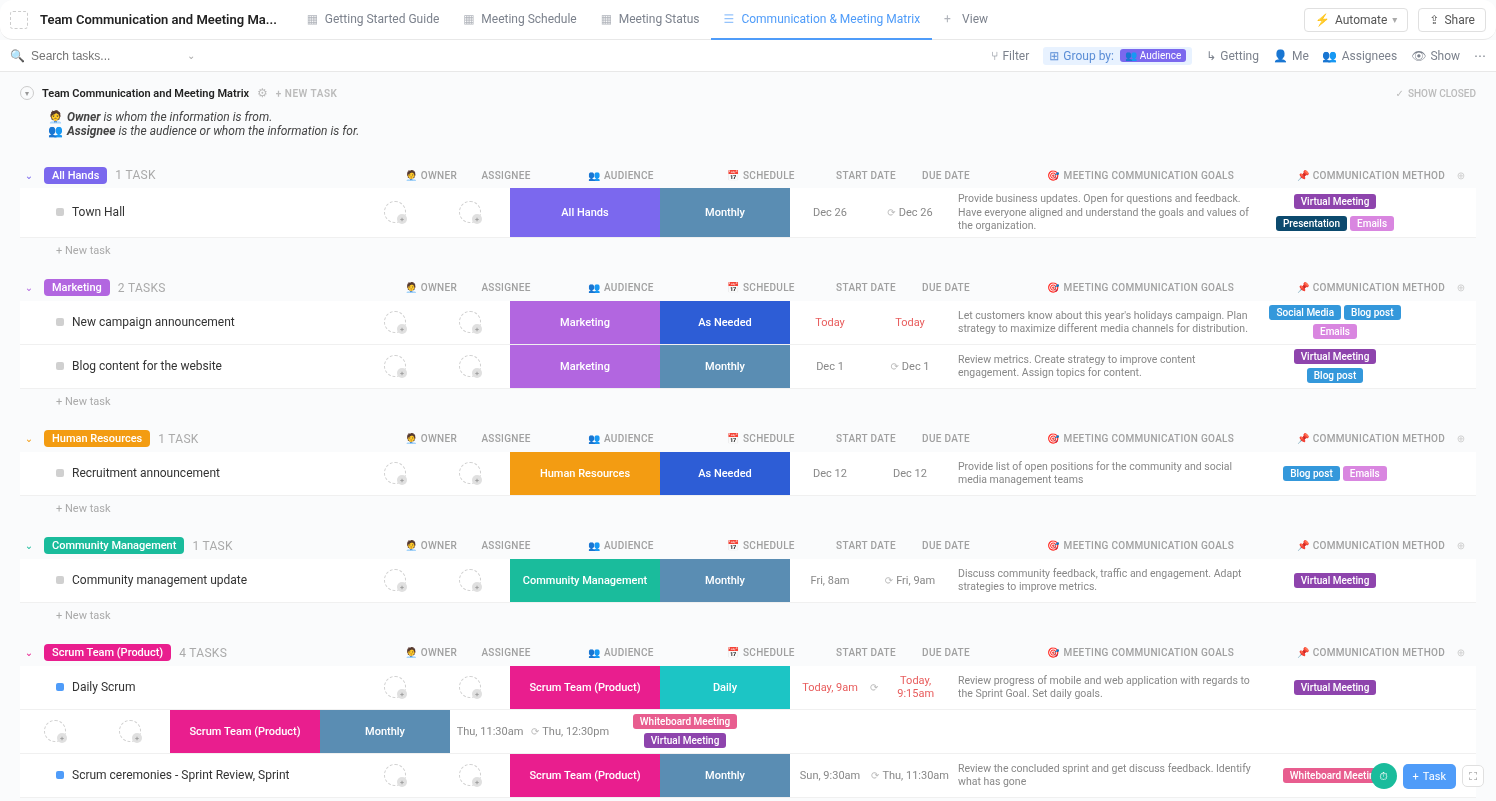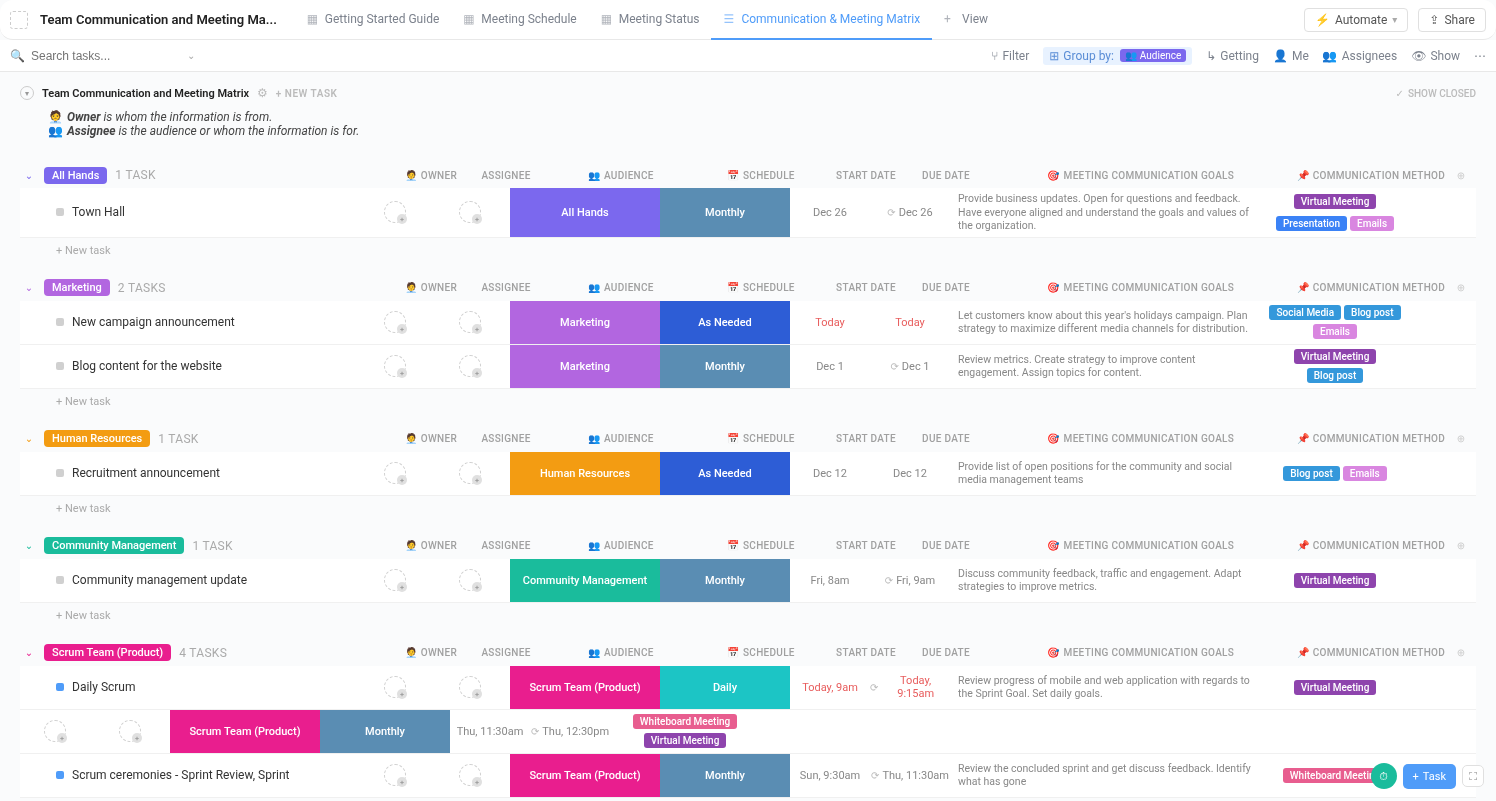--- a/index.html
+++ b/index.html
@@ -199,21 +199,21 @@
       <div class="avatar-cell assignee">
             <div class="avatar-placeholder"></div>
           </div>
       <div class="audience-cell" style="background:#7b68ee">All Hands</div>
       <div class="schedule-cell" style="background:#5a8db3">Monthly</div>
       <div class="date-cell ">Dec 26</div>
       <div class="date-cell "><span class="recur-icon">⟳</span>Dec 26</div>
       <div class="goals-cell">Provide business updates. Open for questions and feedback. Have everyone aligned and understand the goals and values of the organization.</div>
       <div class="method-cell">
             <span class="method-tag" style="background:#8e44ad">Virtual Meeting</span>
-            <span class="method-tag" style="background:#3b82f6">Presentation</span>
+            <span class="method-tag" style="background:#0c4a6e">Presentation</span>
             <span class="method-tag" style="background:#d986e0">Emails</span>
           </div>
       <div class="plus-cell"></div>
         </div>
         <div class="new-task-row">New task</div>
       </div>
       <div class="group" style="--gc: #b266e0;">
         <div class="group-header">
     <div class="group-toggle" style="color:#b266e0">⌄</div>
     <div class="group-badge" style="background:#b266e0">Marketing</div>

